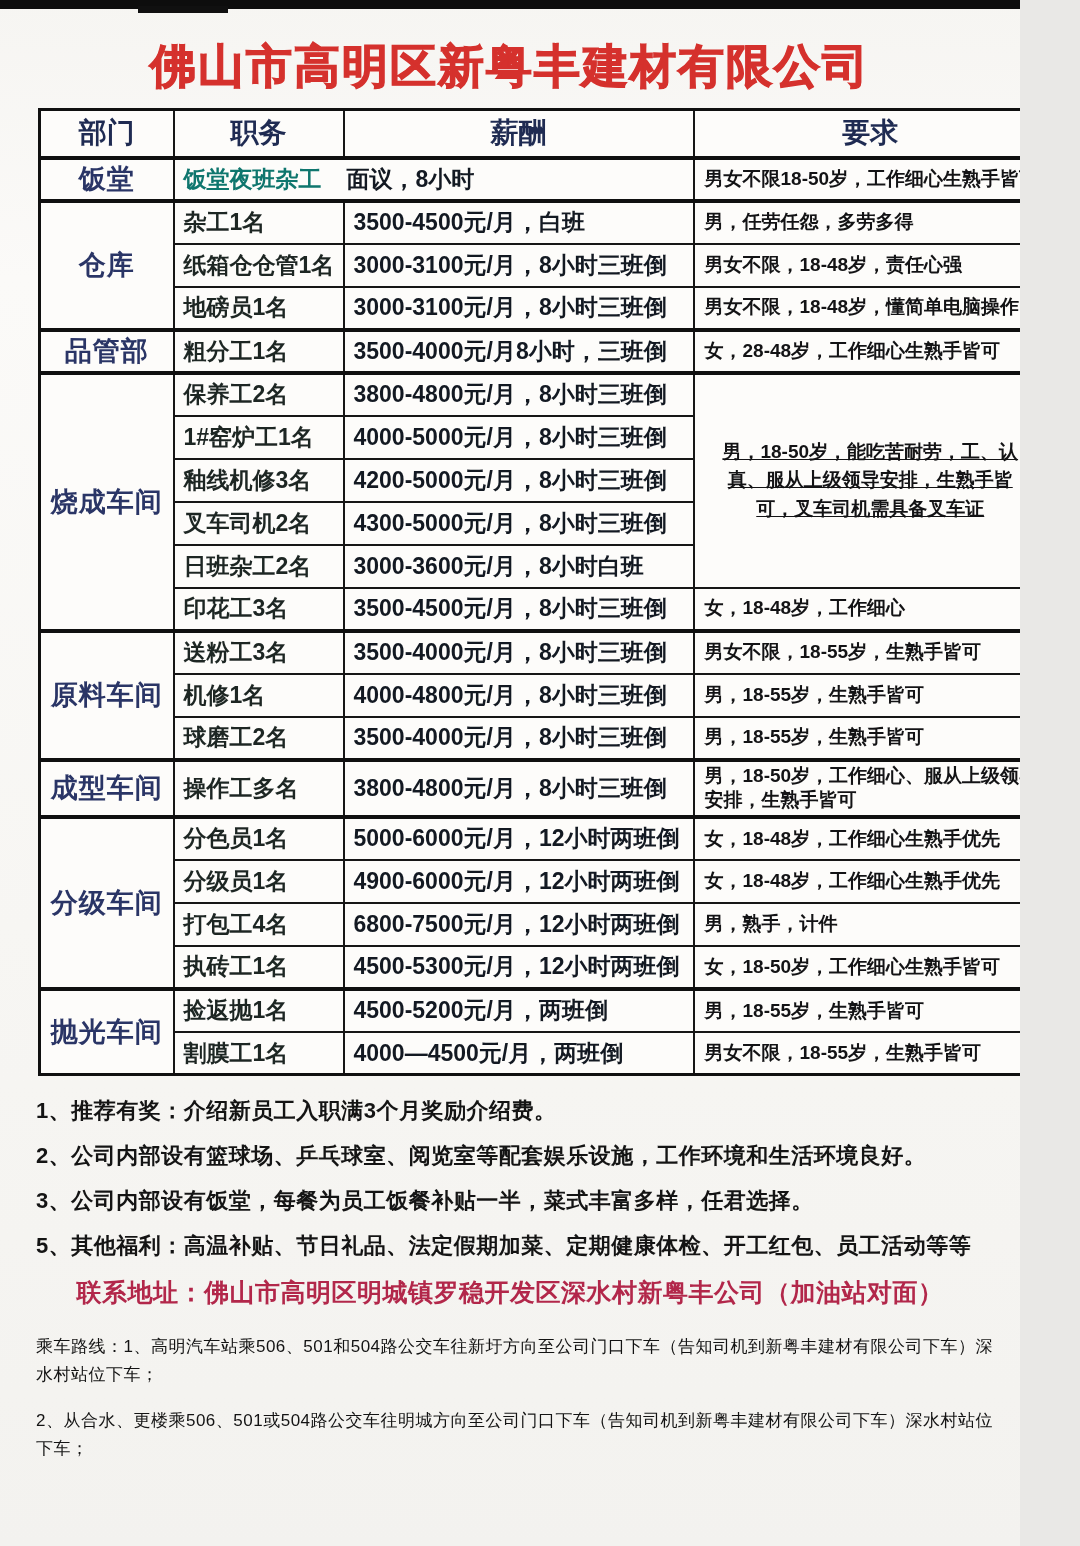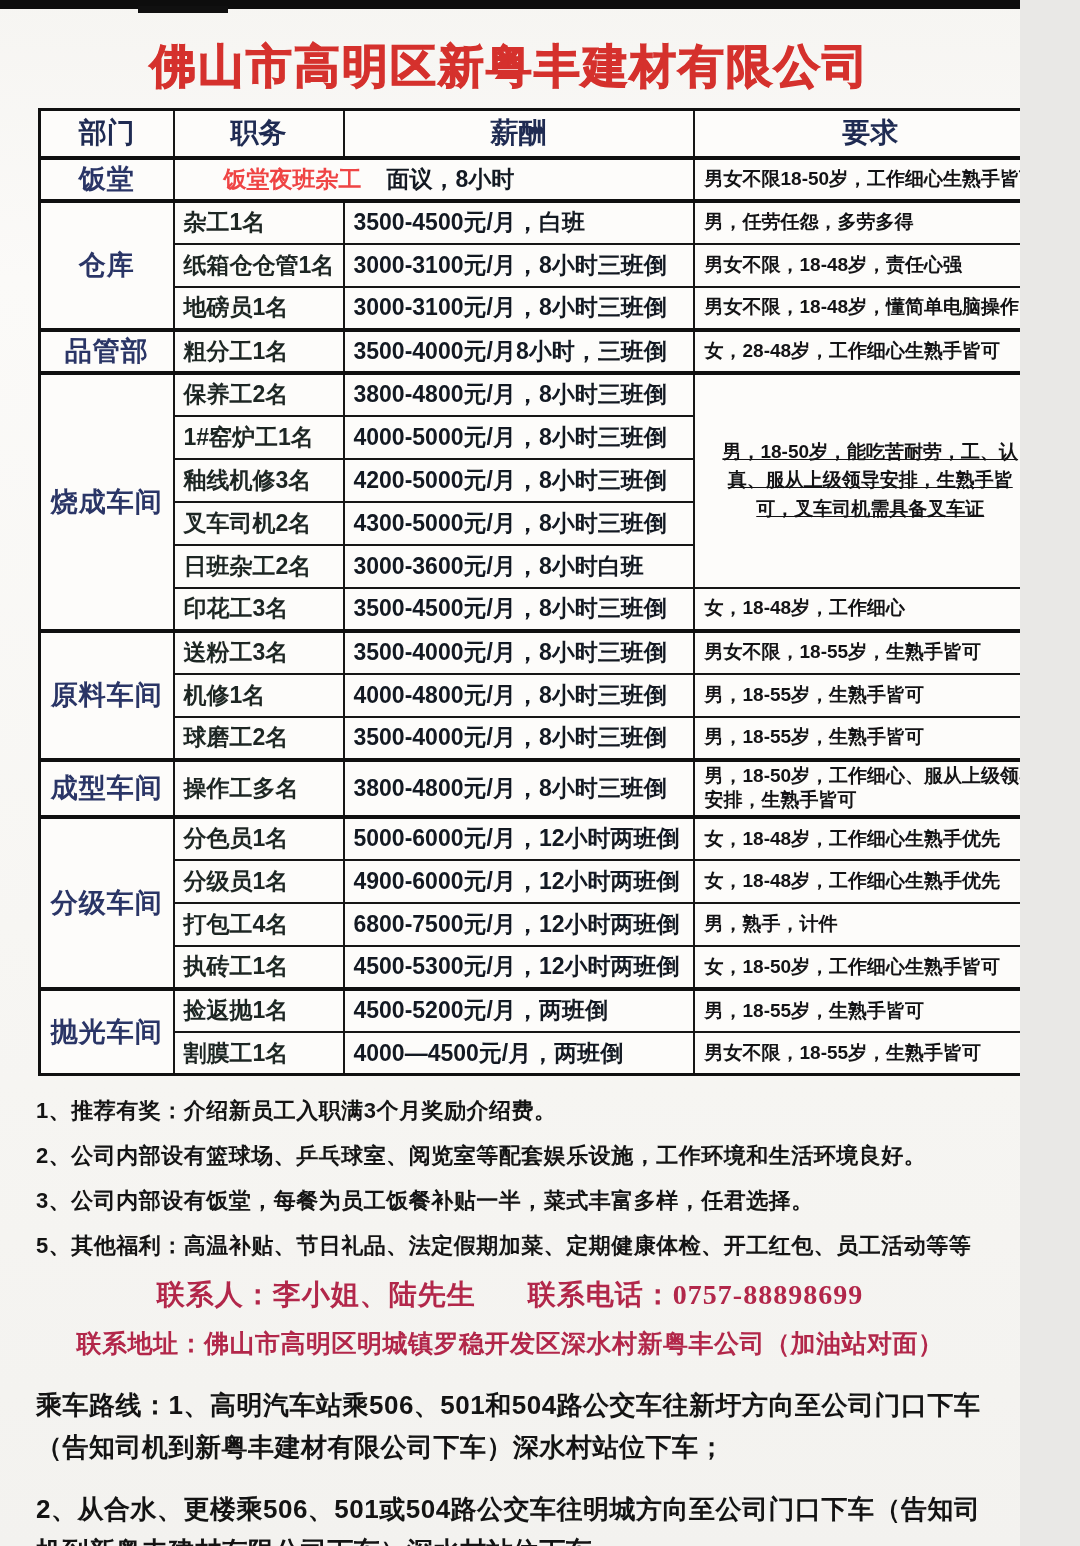--- a/index.html
+++ b/index.html
@@ -71,22 +71,22 @@
     padding:2px 6px 2px 10px;line-height:1.3;
   }
   td.req-center{
     text-align:center;
     padding:0 16px;
     line-height:1.5;
     text-decoration:underline;
   }
   td.jobsalary{padding:0;white-space:nowrap;}
   .js-job{
-    display:inline-block;width:163px;padding-left:17px;
-    font-size:23px;font-weight:700;color:#ef4444;margin-left:32px;
+    display:inline-block;width:163px;padding-left:9px;
+    font-size:23px;font-weight:700;color:#0f766e;
   }
   .js-salary{font-size:23px;font-weight:700;color:#131922;}
   .notes{margin:20px 26px 0 36px;}
   .notes p{
     margin:0 0 15px 0;
     font-size:22px;font-weight:700;color:#141414;
     letter-spacing:0.5px;
   }
   .contact-line{
     margin-top:4px;
@@ -99,21 +99,21 @@
   .address-line{
     margin-top:13px;
     text-align:center;
     font-family:"Liberation Serif", serif;
     font-weight:700;font-size:25px;color:#b2274a;
     letter-spacing:0.5px;
   }
   .routes{margin:24px 26px 0 36px;}
   .routes p{
     margin:11px 0 19px 0;
-    font-size:26px;font-weight:700;color:#131313;
+    font-size:17px;font-weight:400;color:#131313;
     line-height:1.62;letter-spacing:0.5px;
   }
 </style>
 </head>
 <body>
 
 <div class="page">
   <div class="scan-bar"></div>
   <div class="scan-nub"></div>
 
@@ -256,23 +256,20 @@
     </tbody>
   </table>
 
   <div class="notes">
     <p>1、推荐有奖：介绍新员工入职满3个月奖励介绍费。</p>
     <p>2、公司内部设有篮球场、乒乓球室、阅览室等配套娱乐设施，工作环境和生活环境良好。</p>
     <p>3、公司内部设有饭堂，每餐为员工饭餐补贴一半，菜式丰富多样，任君选择。</p>
     <p>5、其他福利：高温补贴、节日礼品、法定假期加菜、定期健康体检、开工红包、员工活动等等</p>
   </div>
 
-  <div class="contact-line">
-    <span>联系人：</span><span>李小姐、陆先生</span><span class="ph">联系电话：</span><span>0757-88898699</span>
-  </div>
 
   <div class="address-line">联系地址：佛山市高明区明城镇罗稳开发区深水村新粤丰公司（加油站对面）</div>
 
   <div class="routes">
     <p>乘车路线：1、高明汽车站乘506、501和504路公交车往新圩方向至公司门口下车（告知司机到新粤丰建材有限公司下车）深水村站位下车；</p>
     <p>2、从合水、更楼乘506、501或504路公交车往明城方向至公司门口下车（告知司机到新粤丰建材有限公司下车）深水村站位下车；</p>
   </div>
 </div>
 
 </body></html>

